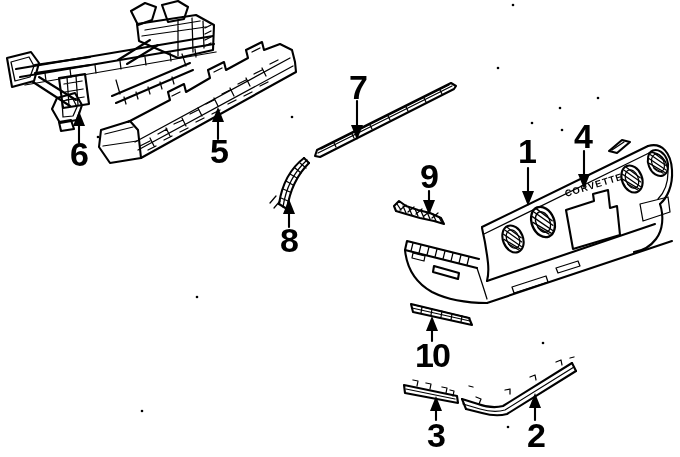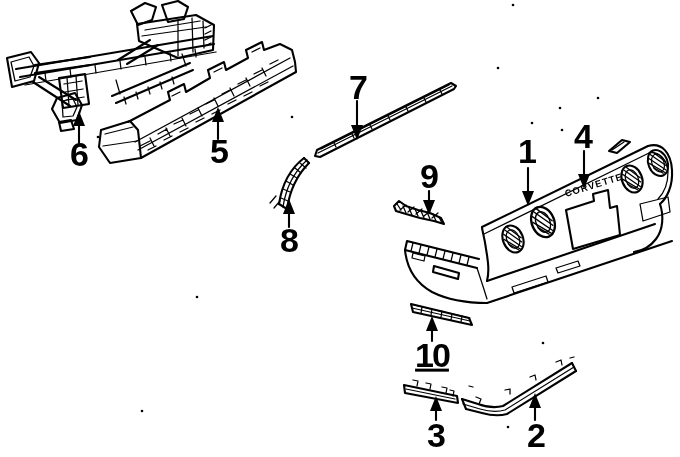--- a/index.html
+++ b/index.html
@@ -204,15 +204,15 @@
 
   <div class="callout" style="left:527px; top:152px;">1</div>
   <div class="callout" style="left:536px; top:436px;">2</div>
   <div class="callout" style="left:436px; top:436px;">3</div>
   <div class="callout" style="left:583px; top:137px;">4</div>
   <div class="callout" style="left:219px; top:152px;">5</div>
   <div class="callout" style="left:79px;  top:155px;">6</div>
   <div class="callout" style="left:358px; top:88px;">7</div>
   <div class="callout" style="left:289px; top:241px;">8</div>
   <div class="callout" style="left:429px; top:177px;">9</div>
-  <div class="callout" style="left:432px; top:356px; letter-spacing:-2px;text-decoration:underline;">10</div>
+  <div class="callout" style="left:432px; top:356px; letter-spacing:-2px;">10</div>
 
 </div>
 
 </body></html>

